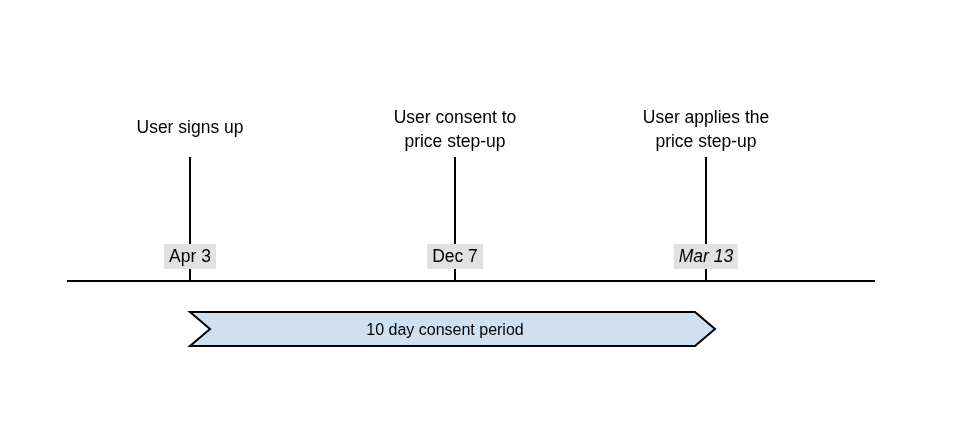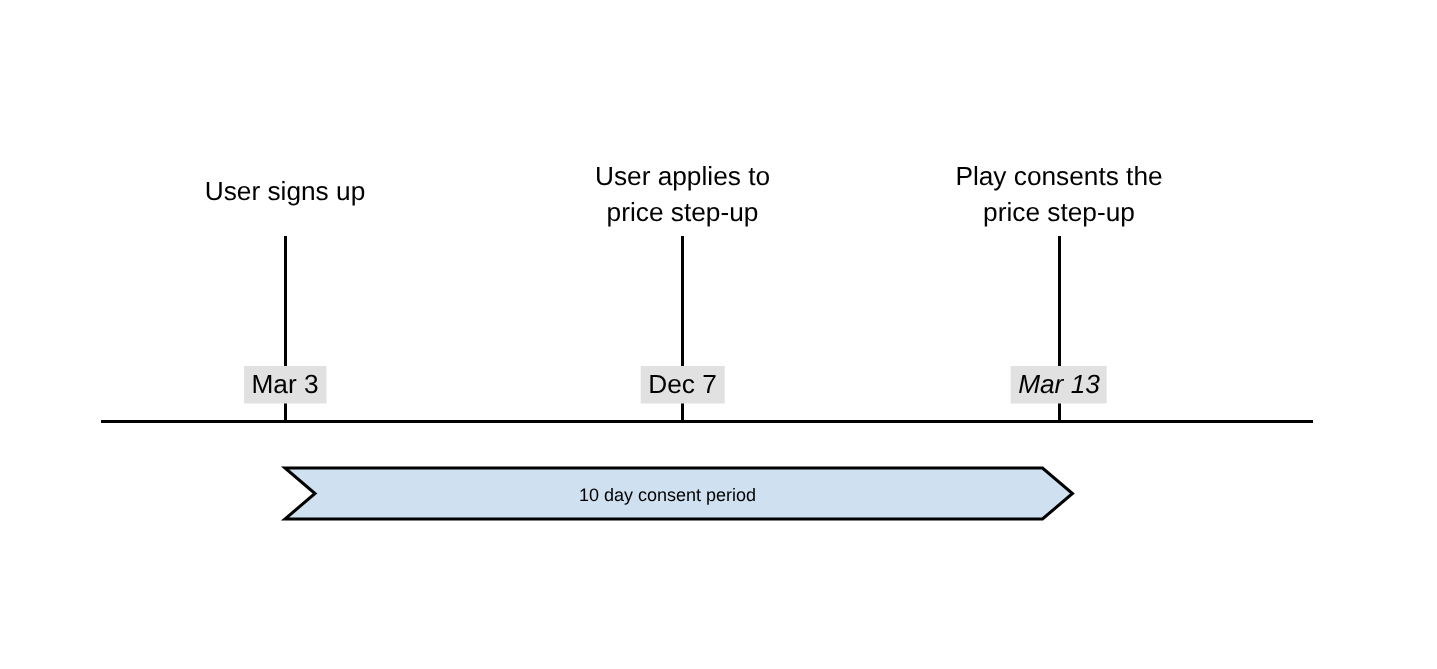--- a/index.html
+++ b/index.html
@@ -42,21 +42,21 @@
     font-size: 17.5px;
     line-height: 22px;
     color: #000000;
     background: #e1e1e1;
     padding: 1px 5px 2px 5px;
     transform: translateX(-50%);
     white-space: nowrap;
   }
   .band-label {
     position: absolute;
-    font-size: 12px;
+    font-size: 16px;
     line-height: 22px;
     color: #000000;
     transform: translate(-50%, -50%);
     white-space: nowrap;
   }
 </style>
 </head>
 <body>
 
 <div id="timeline-figure">
@@ -69,27 +69,27 @@
 
     <line x1="455" y1="157" x2="455" y2="281" stroke="#000000" stroke-width="2" shape-rendering="crispEdges"></line>
 
     <line x1="706" y1="157" x2="706" y2="281" stroke="#000000" stroke-width="2" shape-rendering="crispEdges"></line>
 
     <polygon points="190,312 695,312 715,329 695,346 190,346 210,329" fill="#cfe0f1" stroke="#000000" stroke-width="2" stroke-linejoin="miter"></polygon>
   </svg>
 
   <div class="event-label" style="left:190px; top:115px;">User signs up</div>
 
-  <div class="event-label" style="left:455px; top:105px;">User applies to
+  <div class="event-label" style="left:455px; top:105px;">User consent to
 price step-up</div>
 
-  <div class="event-label" style="left:706px; top:105px;">Play consents the
+  <div class="event-label" style="left:706px; top:105px;">User applies the
 price step-up</div>
 
-  <div class="date-chip" style="left:190px; top:244px;">Mar 3</div>
+  <div class="date-chip" style="left:190px; top:244px;">Apr 3</div>
 
   <div class="date-chip" style="left:455px; top:244px;">Dec 7</div>
 
   <div class="date-chip" style="left:706px; top:244px;font-style:italic;">Mar 13</div>
 
   <div class="band-label" style="left:445px; top:330px;">10 day consent period</div>
 
 </div>
 
 </body></html>

